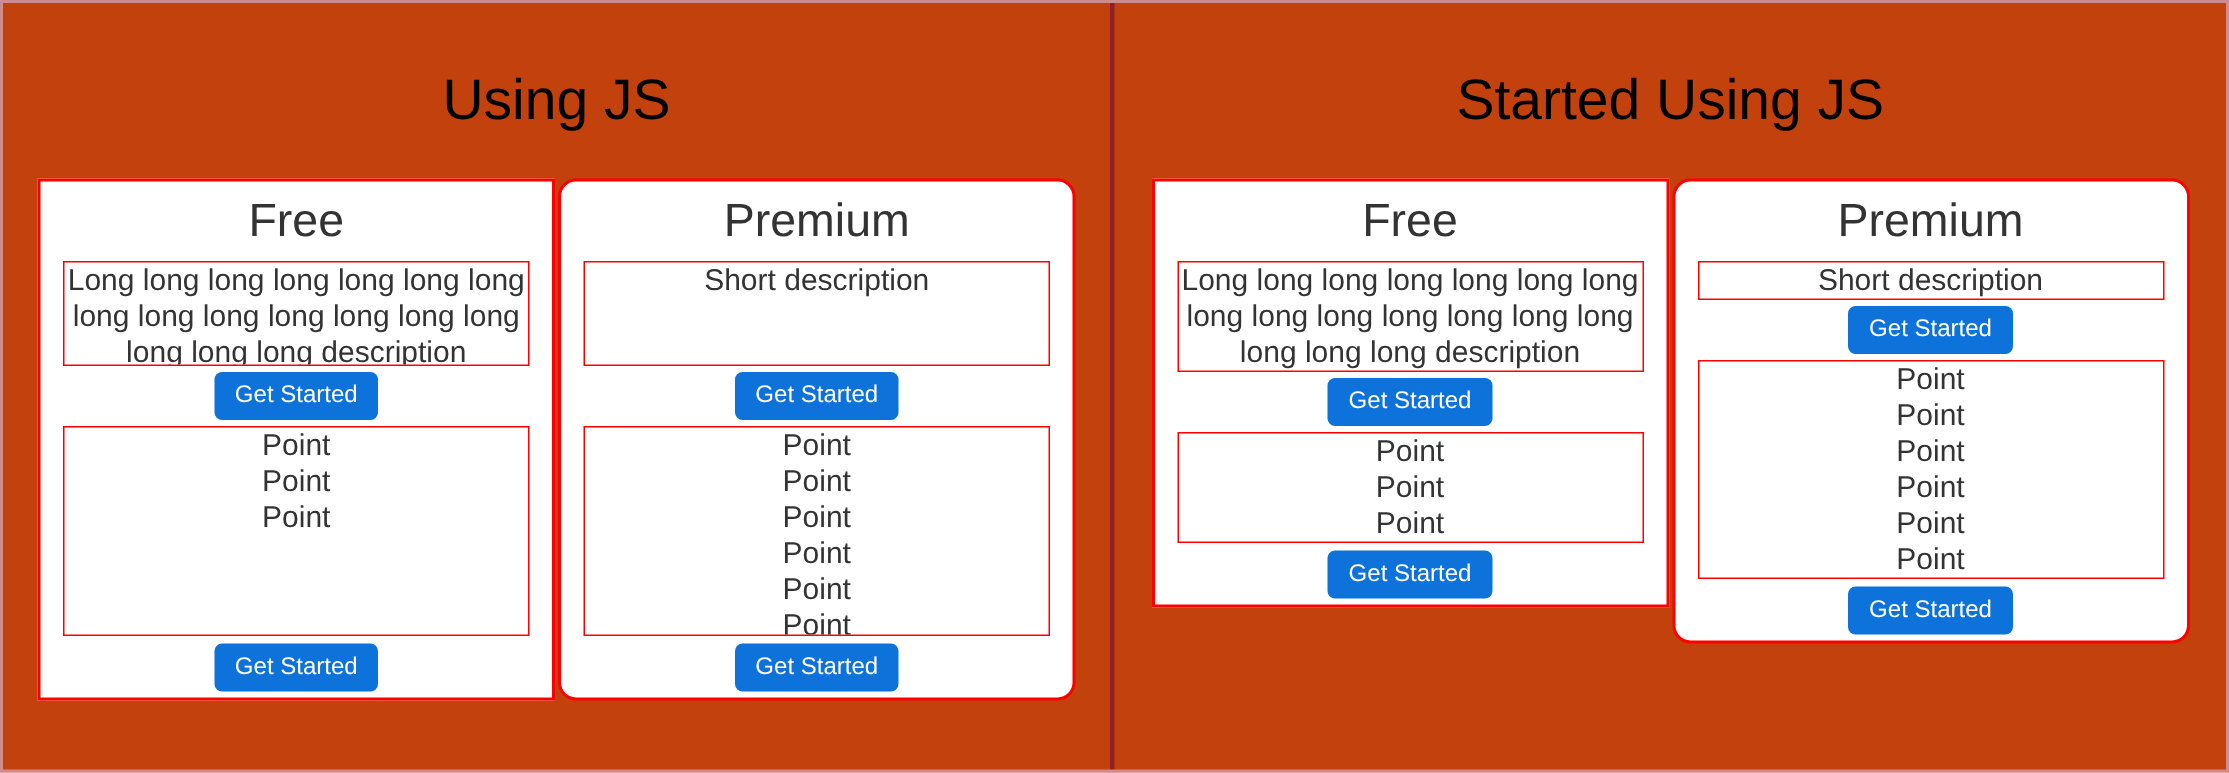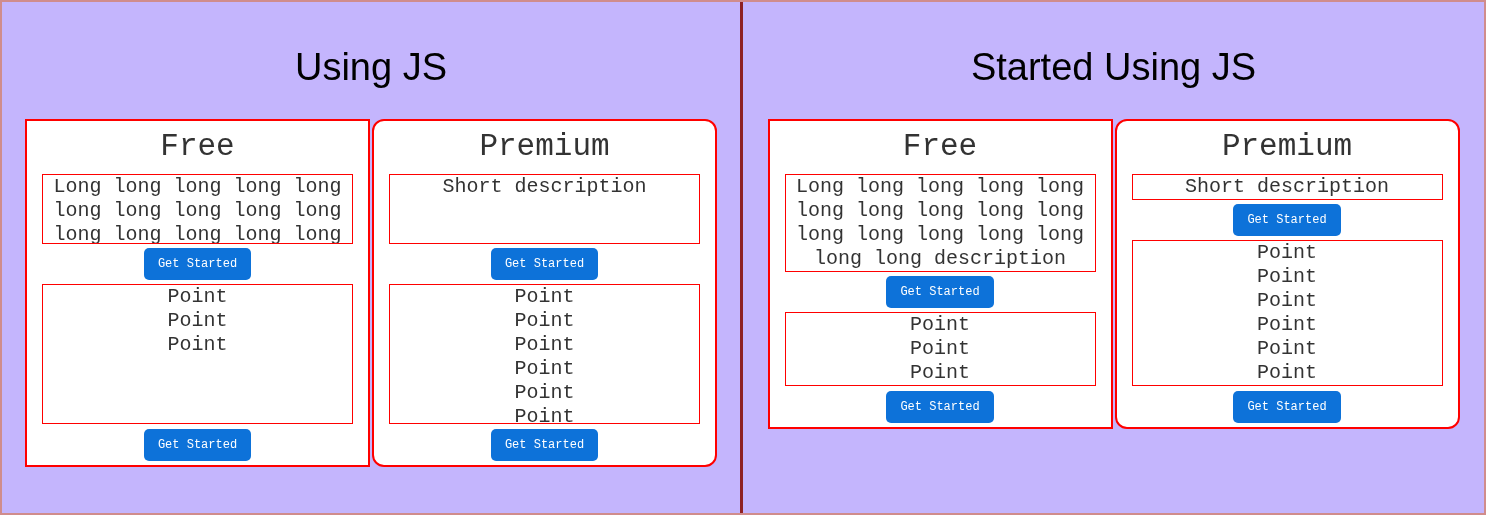--- a/index.html
+++ b/index.html
@@ -4,42 +4,41 @@
 <style>
   * { box-sizing: border-box; }
   html, body { margin: 0; padding: 0; background: #ffffff; }
   body { font-family: "Liberation Sans", "DejaVu Sans", sans-serif; }
 
   .page {
     width: 1486px;
     height: 515px;
     border: 2px solid #d08c8c;
     display: flex;
-    background: #c4b5fd;
+    background: #c2410c;
     overflow: hidden;
   }
 
   .panel { height: 100%; }
   .panel-js { width: 741px; border-right: 3px solid #8e2123; }
   .panel-nojs { flex: 1; }
 
   .panel-title {
     margin: 40px 0 27px 0;
     font-size: 38px;
     font-weight: 400;
     line-height: 50px;
     text-align: center;
     color: #000000;
   }
 
   .cards {
     width: 692px;
     margin: 0 auto;
     display: flex;
-    font-family: Liberation Mono, monospace;
   }
   .panel-nojs .cards { align-items: flex-start; }
 
   .card {
     width: 345px;
     border: 2px solid #ff0000;
     background: #ffffff;
     text-align: center;
     color: #333333;
   }
@@ -63,21 +62,21 @@
   }
 
   
   .panel-js .desc   { height: 70px; }
   .panel-js .points { height: 140px; }
 
   .btn {
     display: block;
     margin: 4px auto 4px auto;
     padding: 5px 14px;
-    font-size: 12px;
+    font-size: 16px;
     line-height: 22px;
     font-family: inherit;
     color: #ffffff;
     background: #0d72d9;
     border: none;
     border-radius: 5px;
     cursor: pointer;
   }
   .btn-bottom { margin: 5px auto 4px auto; }
 </style>

